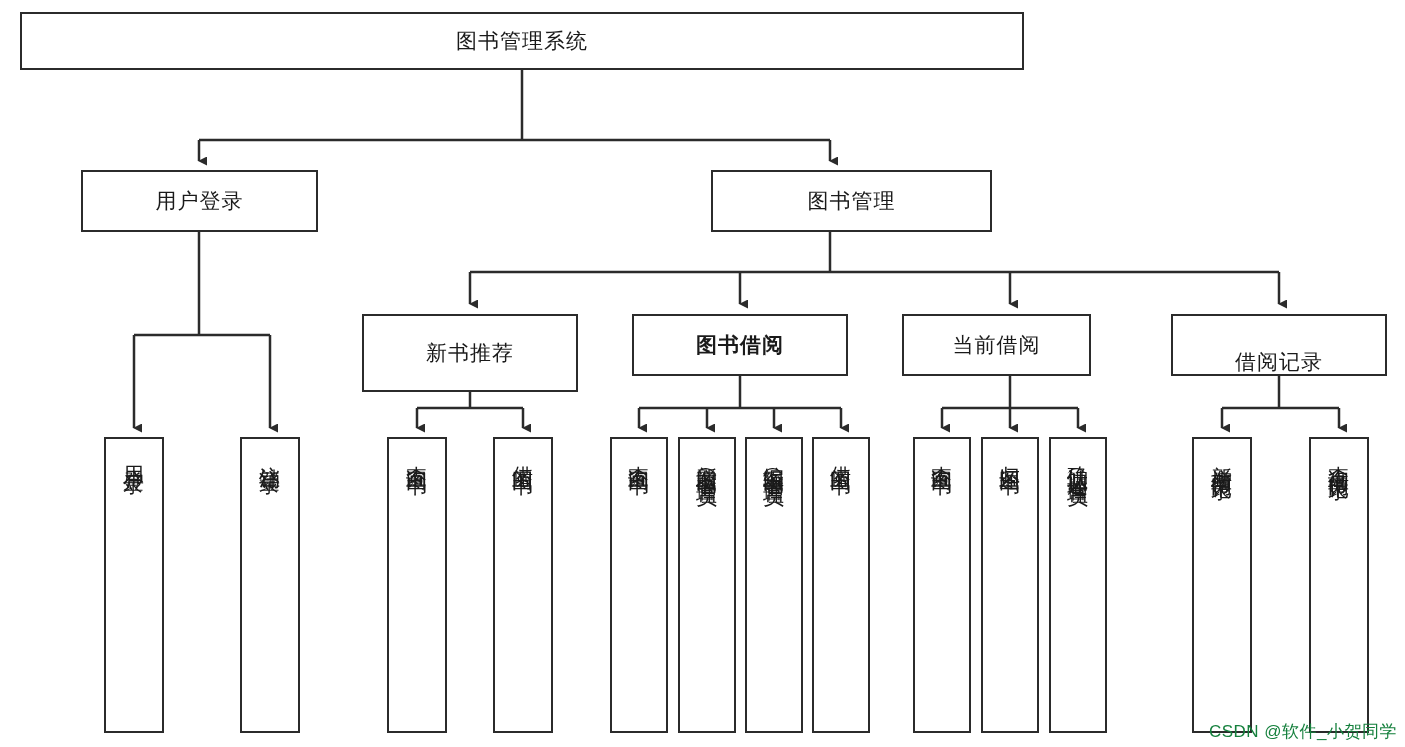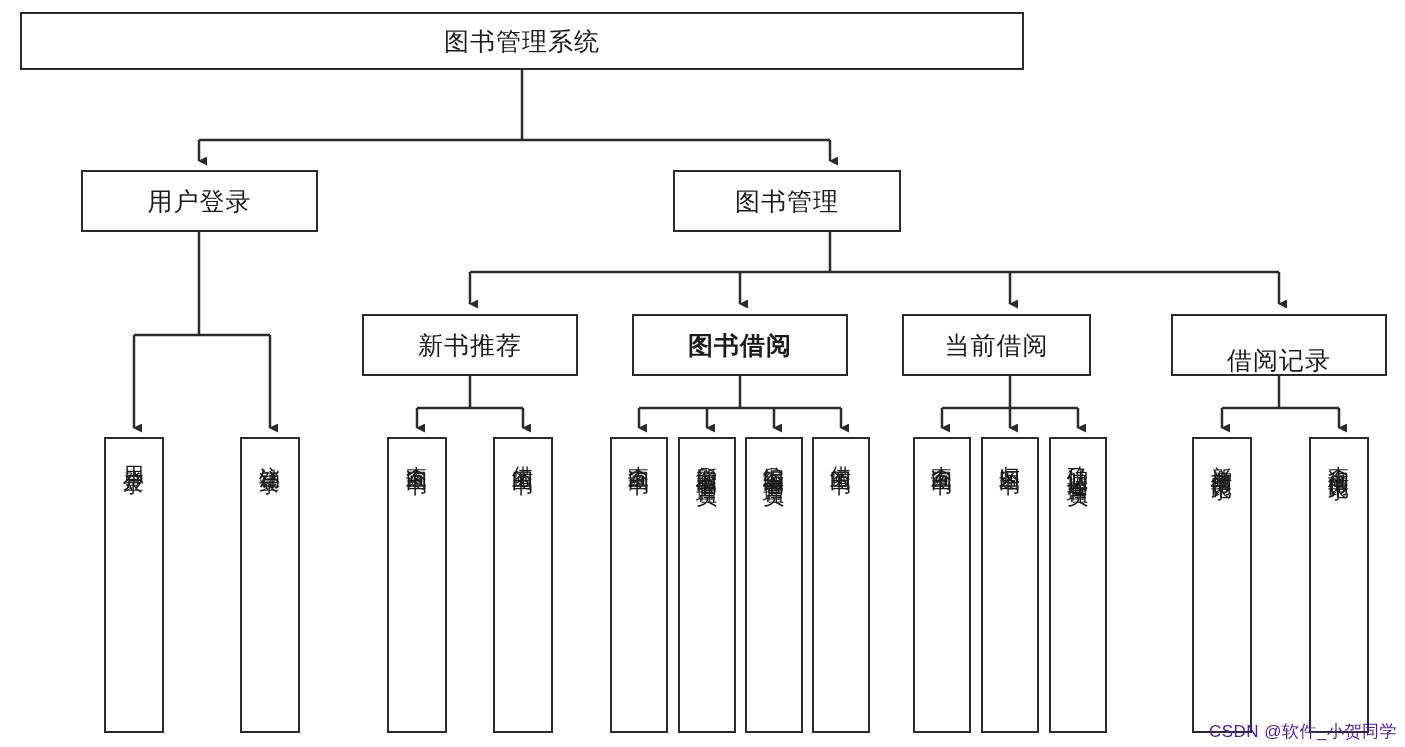--- a/index.html
+++ b/index.html
@@ -36,41 +36,41 @@
     justify-content: center;
     color: #1a1a1a;
   }
   .node .node-label {
     display: block;
     text-align: center;
     line-height: 1.08;
     white-space: pre;
   }
   .node.horizontal .node-label {
-    font-size: 25px;
+    font-size: 21px;
     letter-spacing: 1px;
   }
   .node.vertical {
     align-items: flex-start;
     padding-top: 10px;
   }
   .node.vertical .node-label {
     writing-mode: vertical-rl;
     text-orientation: upright;
     font-size: 21px;
     letter-spacing: 3px;
     line-height: 1;
     margin: 0 auto;
   }
   #watermark {
     position: absolute;
     right: 8px;
     bottom: 4px;
     font-size: 17px;
-    color: #4c1d95;
+    color: #15803d;
     letter-spacing: 0.5px;
     white-space: nowrap;
     user-select: none;
   }
 </style>
 </head>
 <body>
 
 <div id="diagram-canvas">
 
@@ -125,25 +125,25 @@
   </svg>
 
   <div class="node horizontal" style="left:20px; top:12px; width:1004px; height:58px;">
     <span class="node-label">图书管理系统</span>
   </div>
 
   <div class="node horizontal" style="left:81px; top:170px; width:237px; height:62px;">
     <span class="node-label">用户登录</span>
   </div>
 
-  <div class="node horizontal" style="left:673px; top:170px; width:228px; height:62px;">
+  <div class="node horizontal" style="left:711px; top:170px; width:281px; height:62px;">
     <span class="node-label">图书管理</span>
   </div>
 
-  <div class="node horizontal" style="left:362px; top:314px; width:216px; height:62px;align-items:center;">
+  <div class="node horizontal" style="left:362px; top:314px; width:216px; height:78px;align-items:center;">
     <span class="node-label">新书推荐</span>
   </div>
 
   <div class="node horizontal" style="left:632px; top:314px; width:216px; height:62px;font-weight:bold;">
     <span class="node-label">图书借阅</span>
   </div>
 
   <div class="node horizontal" style="left:902px; top:314px; width:189px; height:62px;">
     <span class="node-label">当前借阅</span>
   </div>

